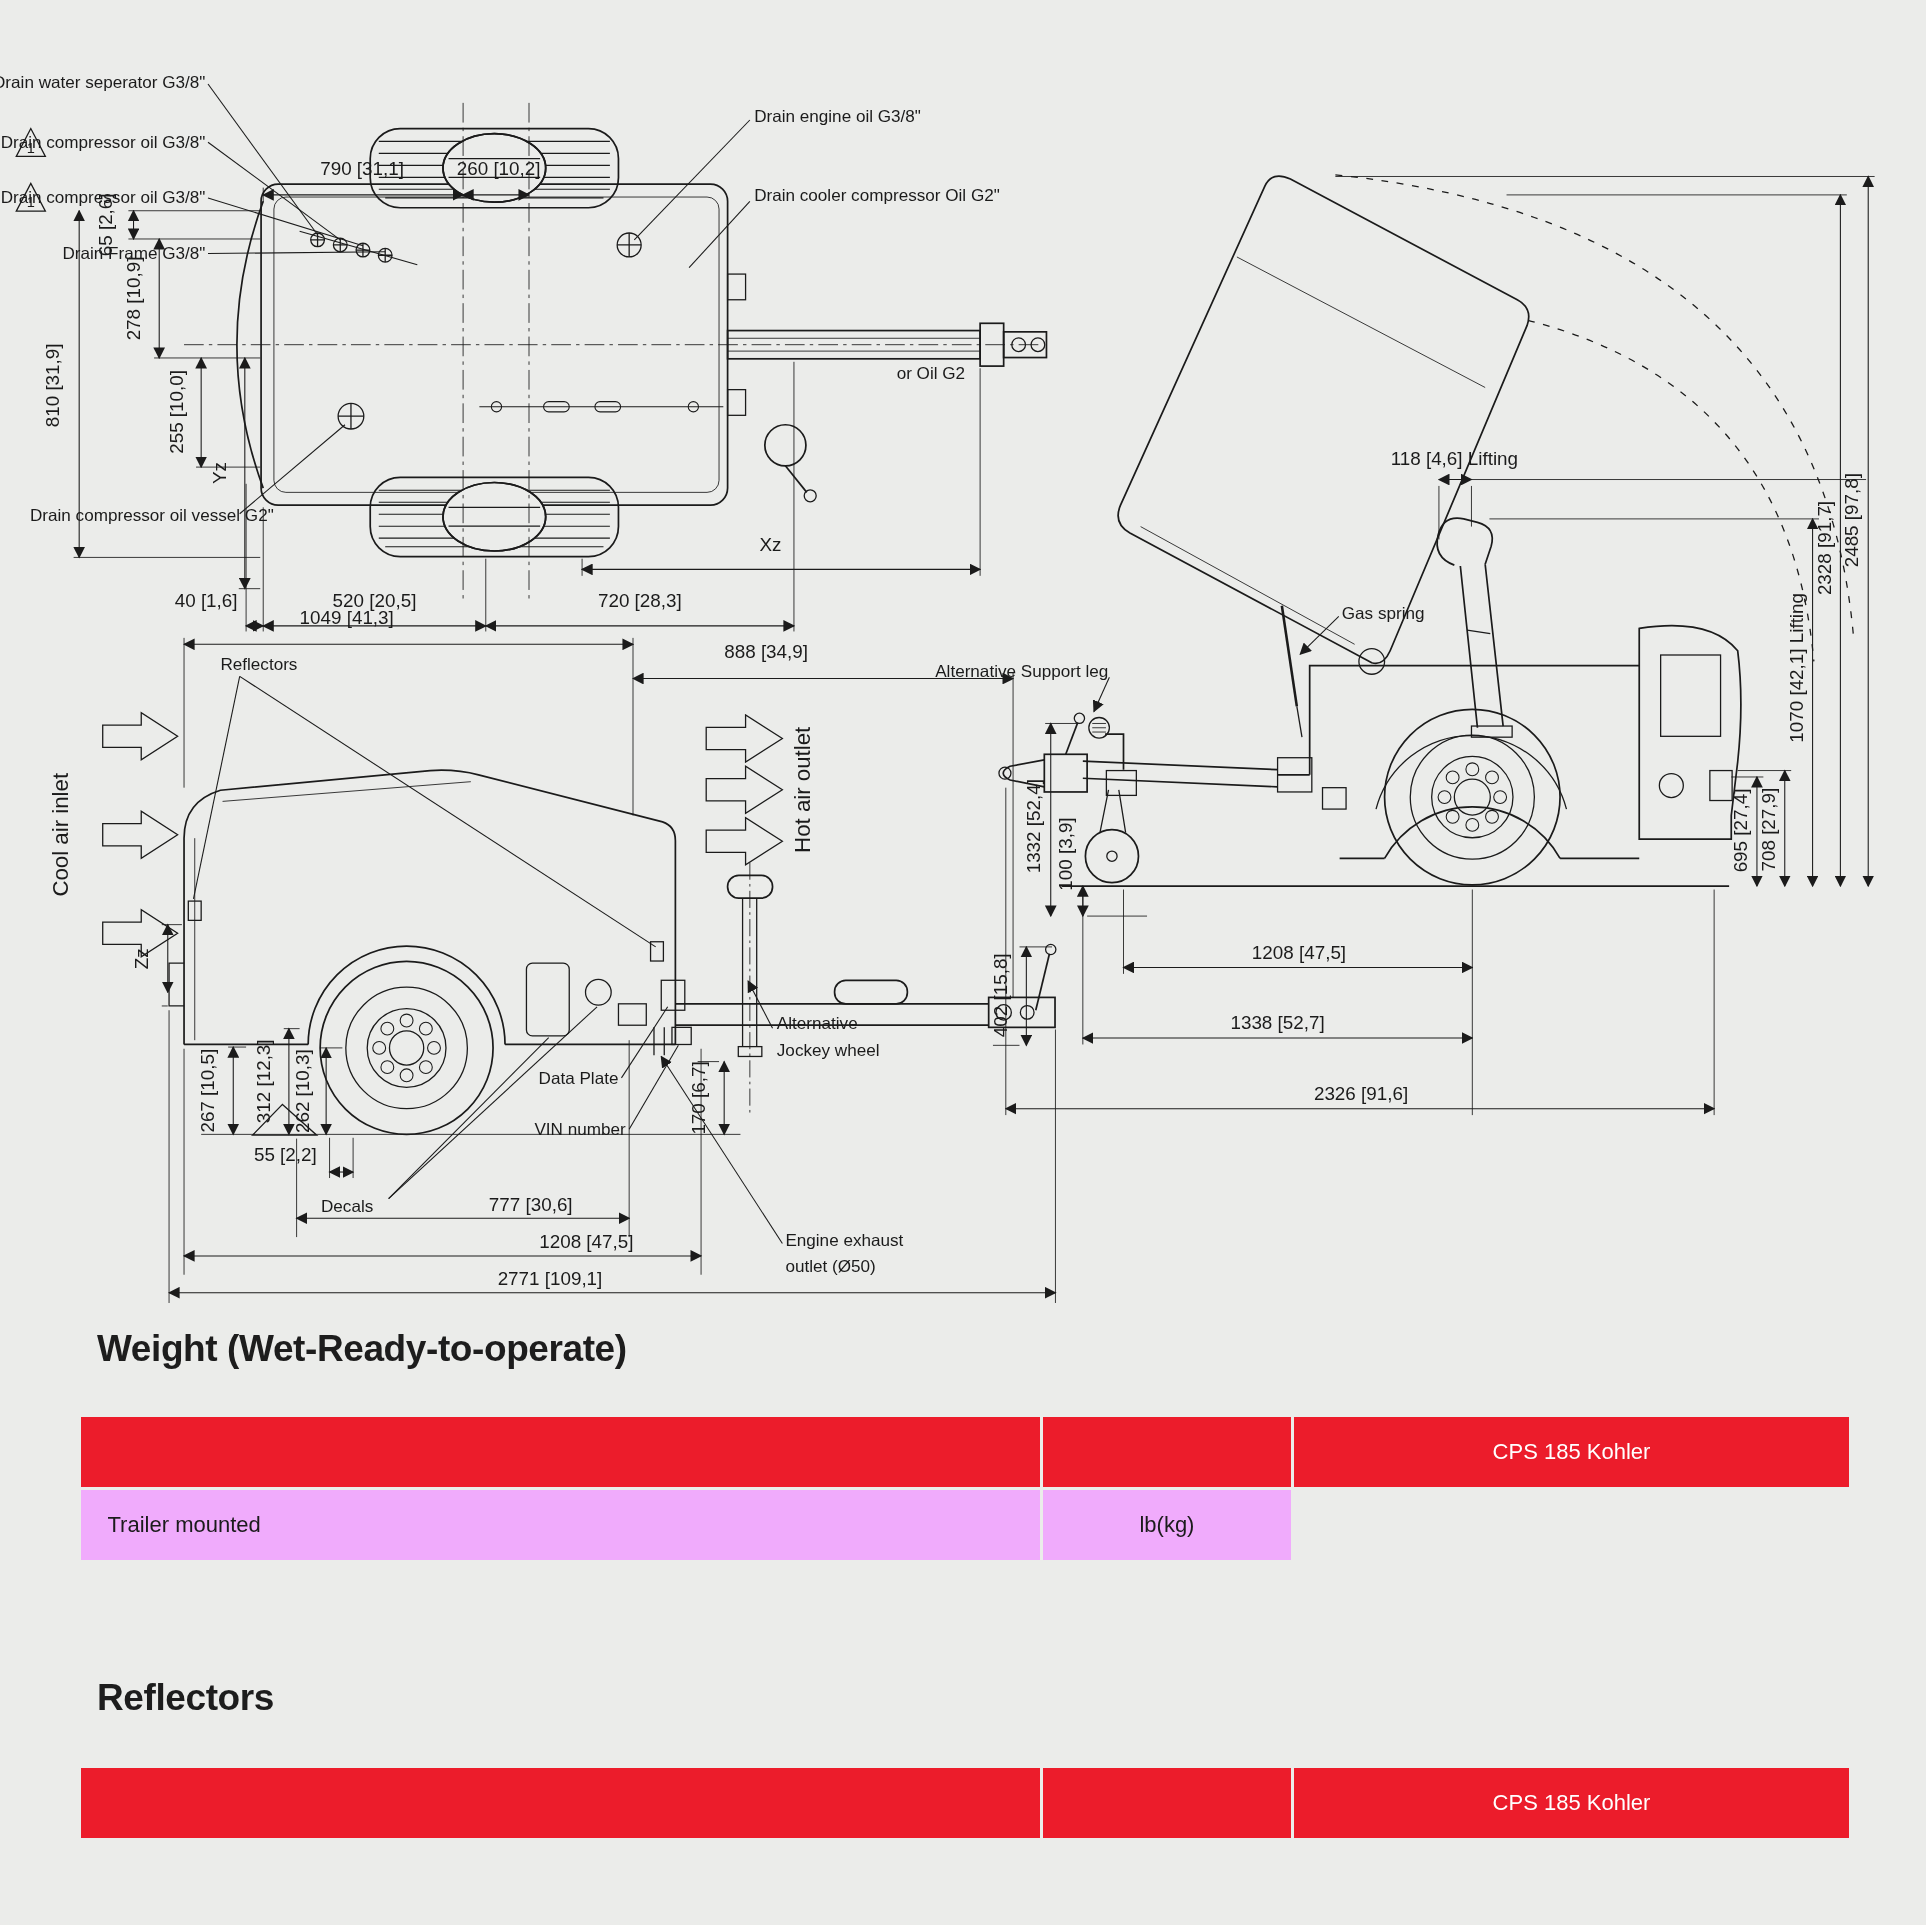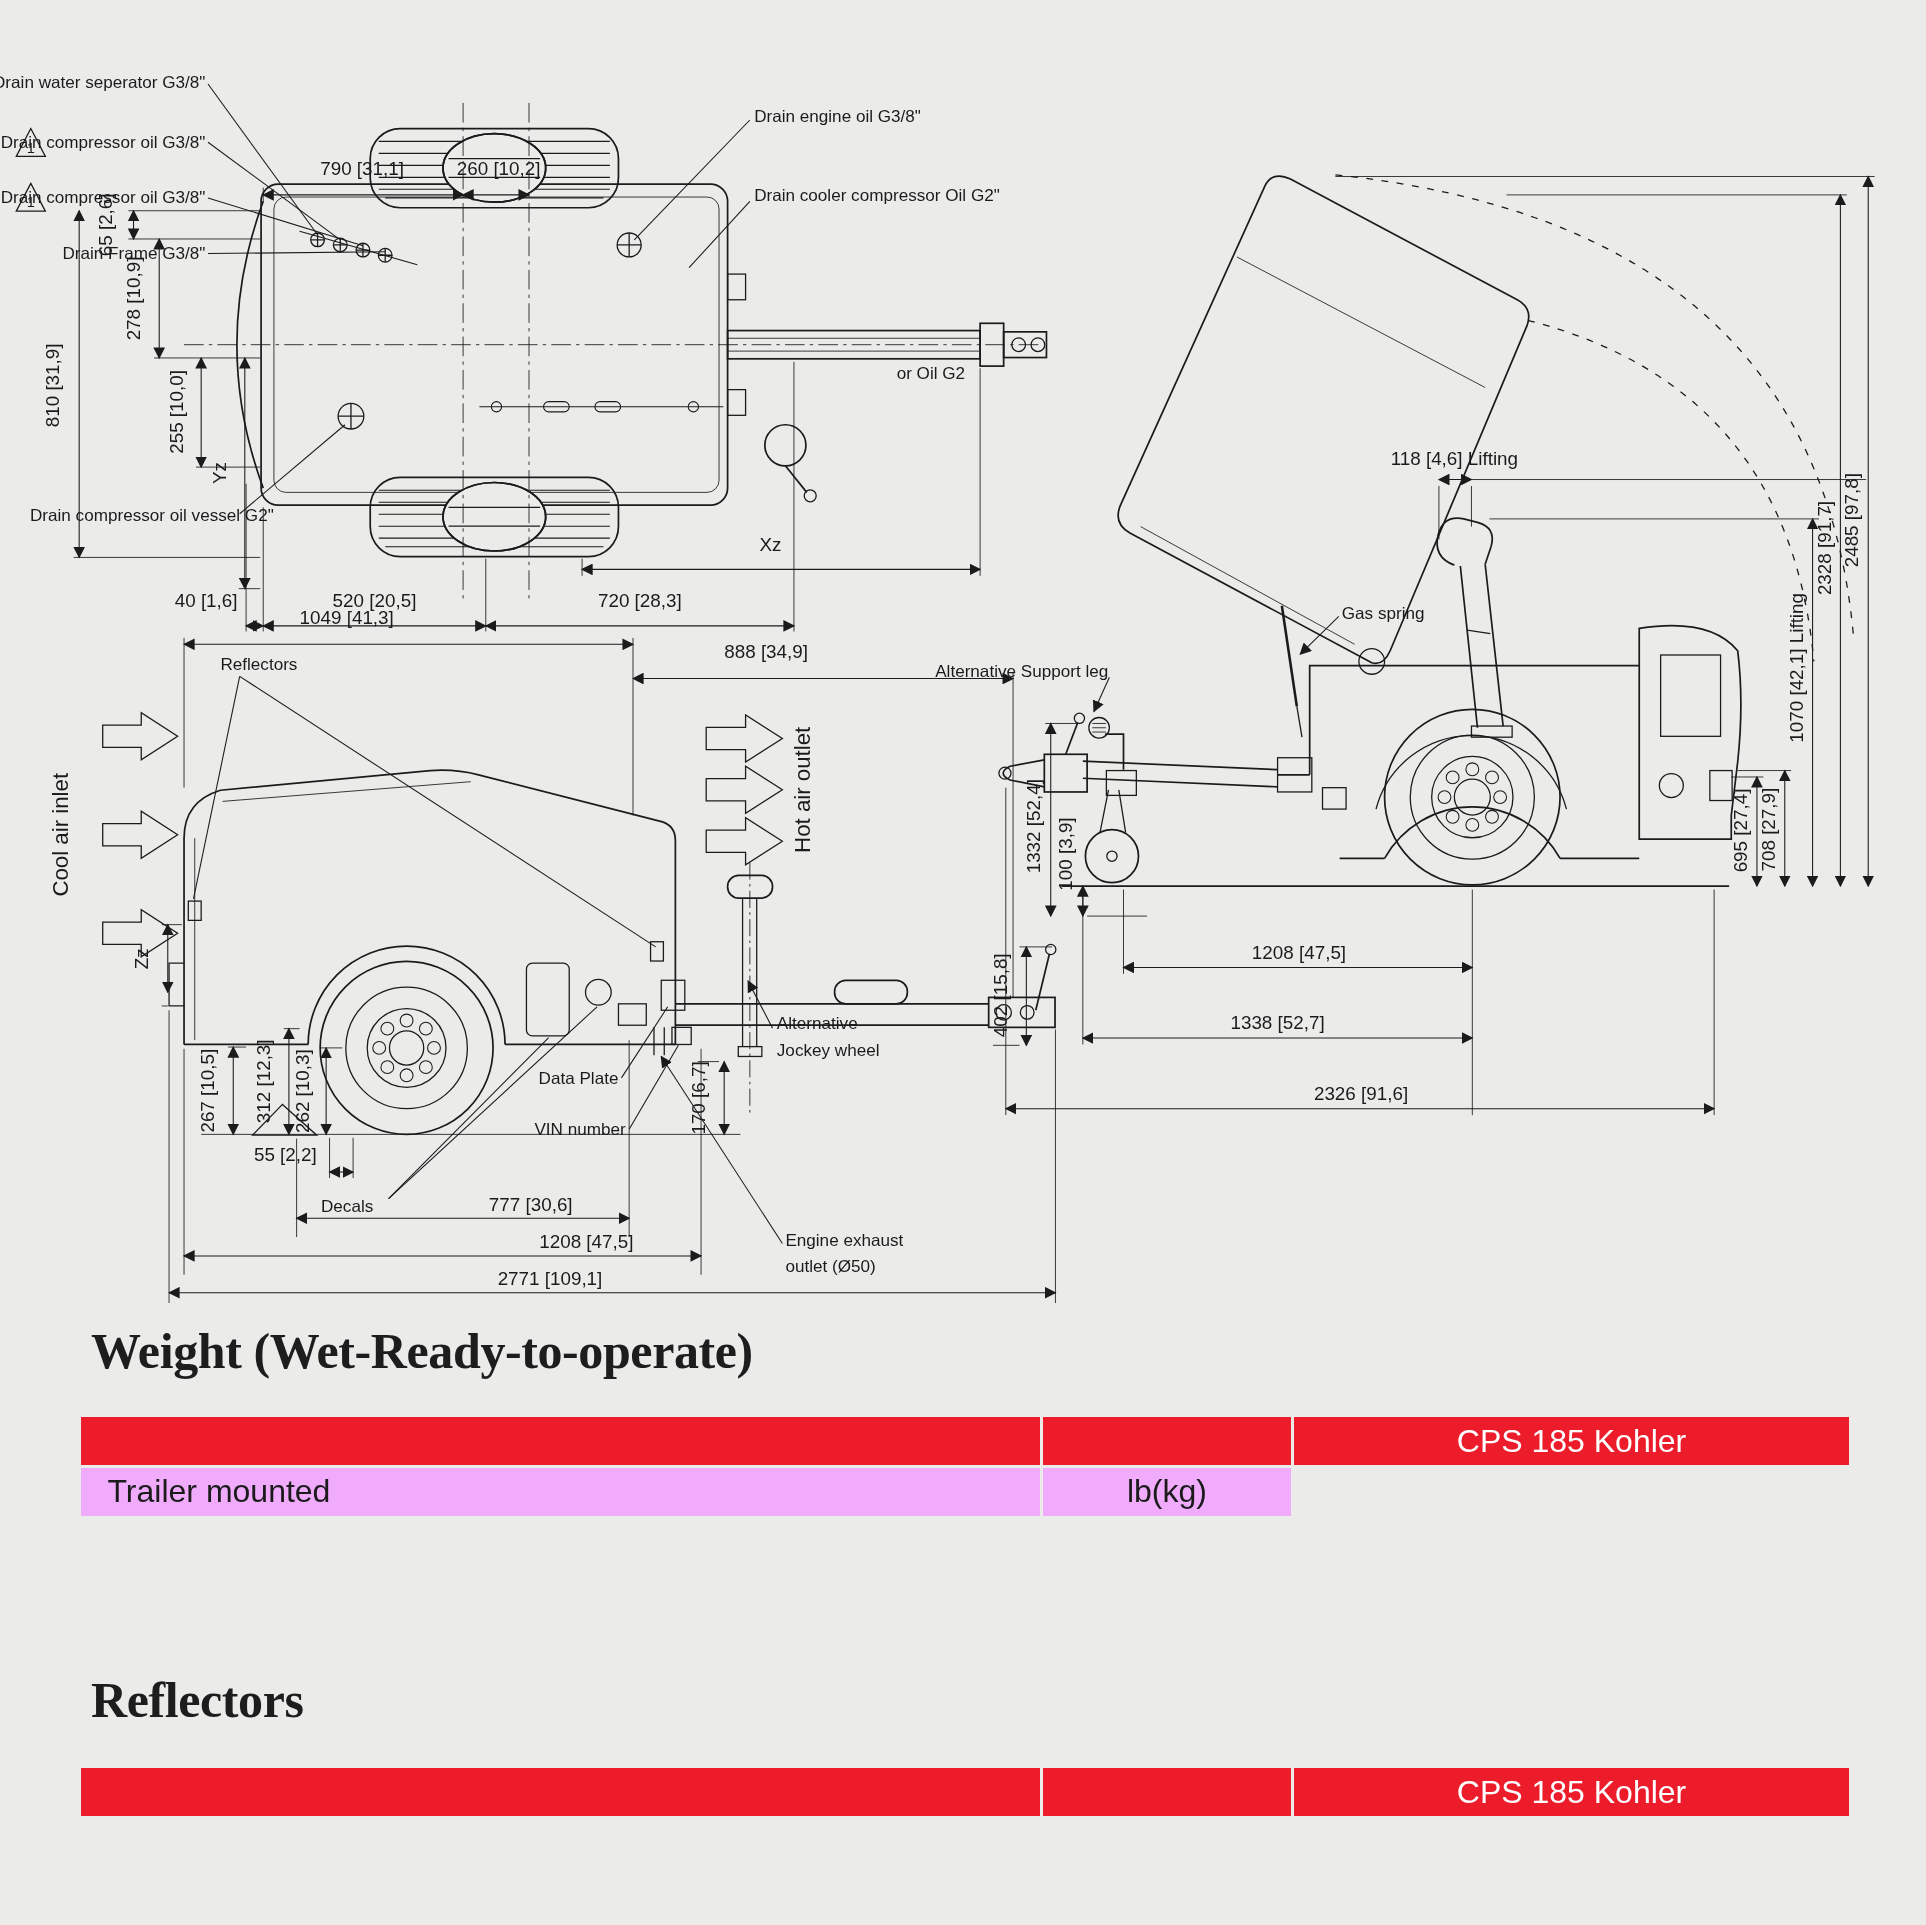--- a/index.html
+++ b/index.html
@@ -4,31 +4,31 @@
 <style>
   html,body{margin:0;padding:0;}
   body{
     width:1926px;height:1926px;position:relative;
     background:#ebecea;
     font-family:"Liberation Sans",sans-serif;
     color:#1b1b1b;
   }
   svg text{font-family:"Liberation Sans",sans-serif;fill:#1b1b1b;}
   .sec-title{
-    position:absolute;left:81px;margin:10px;
-    font-size:50px;font-weight:bold;color:#1d1d1d;letter-spacing:-0.4px;font-family:Liberation Serif, serif;
+    position:absolute;left:81px;margin:16px;
+    font-size:37px;font-weight:bold;color:#1d1d1d;letter-spacing:-0.4px;
   }
   .tbl{position:absolute;left:81px;width:1763px;}
   .trow{
     display:grid;grid-template-columns:54.4% 14.1% 31.5%;
     column-gap:2.6px;margin-bottom:2.6px;
   }
   .trow>div{
-    height:48px;display:flex;align-items:center;justify-content:center;
-    font-size:32px;
+    height:70px;display:flex;align-items:center;justify-content:center;
+    font-size:22px;
   }
   .hdr>div{background:#ec1c2b;color:#ffffff;}
   .data>div{background:#f0abfc;color:#1b1b1b;}
   .cell-left{justify-content:flex-start !important;padding-left:26.5px;}
 </style>
 </head>
 <body>
 
 <svg width="1926" height="1310" viewBox="0 0 4500 3060" style="position:absolute;top:0;left:0;">
   <defs>

